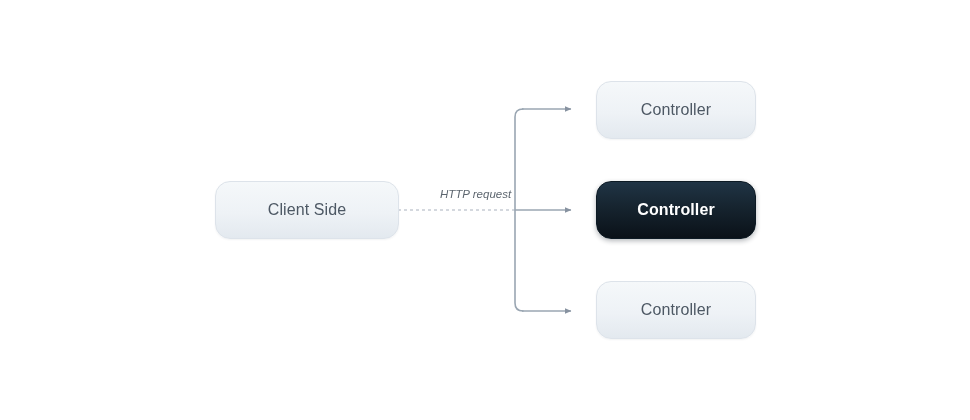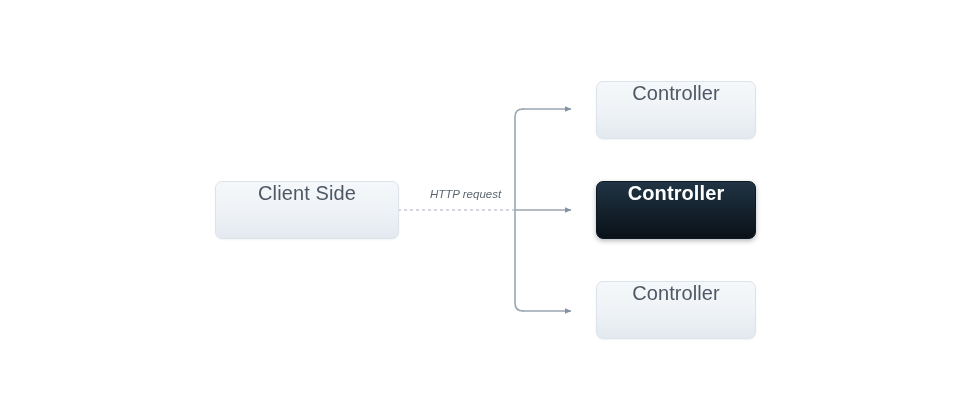--- a/index.html
+++ b/index.html
@@ -25,24 +25,24 @@
     width: 970px;
     height: 420px;
     pointer-events: none;
   }
 
   
   .node {
     position: absolute;
     box-sizing: border-box;
     display: flex;
-    align-items: flex-start;
+    align-items: center;
     justify-content: center;
-    border-radius: 7px;
-    font-size: 20px;
+    border-radius: 15px;
+    font-size: 16px;
     letter-spacing: 0.1px;
   }
   .node-light {
     background: linear-gradient(to bottom, #f5f8fa 0%, #eef2f6 55%, #e3e9ef 100%);
     border: 1px solid #dde3ea;
     color: #4d5864;
     box-shadow: 0 1px 2px rgba(30, 45, 65, 0.06);
   }
   .node-dark {
     background: linear-gradient(to bottom, #203445 0%, #16242f 45%, #0a1118 100%);
@@ -58,21 +58,21 @@
   #node-controller-3{ left: 596px; top: 281px; width: 160px; height: 58px; }
 
   
   .edge-label {
     position: absolute;
     font-size: 11.5px;
     font-style: italic;
     color: #5d666f;
     white-space: nowrap;
   }
-  #label-http { left: 430px; top: 188px; }
+  #label-http { left: 440px; top: 188px; }
 </style>
 </head>
 <body>
 
 <div class="canvas">
 
   <svg class="edges" viewBox="0 0 970 420" width="970" height="420">
     <defs>
       <marker id="arrow-gray" markerWidth="7" markerHeight="7" refX="6.4" refY="3.5" orient="auto" markerUnits="userSpaceOnUse">
         <path d="M0,0.5 L6.8,3.5 L0,6.5 Z" fill="#8792a0"></path>

